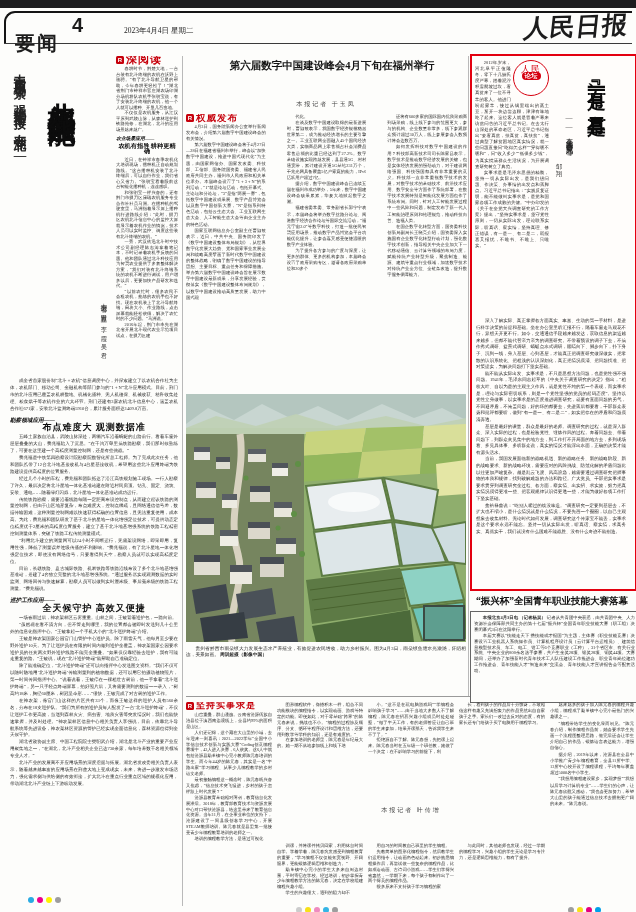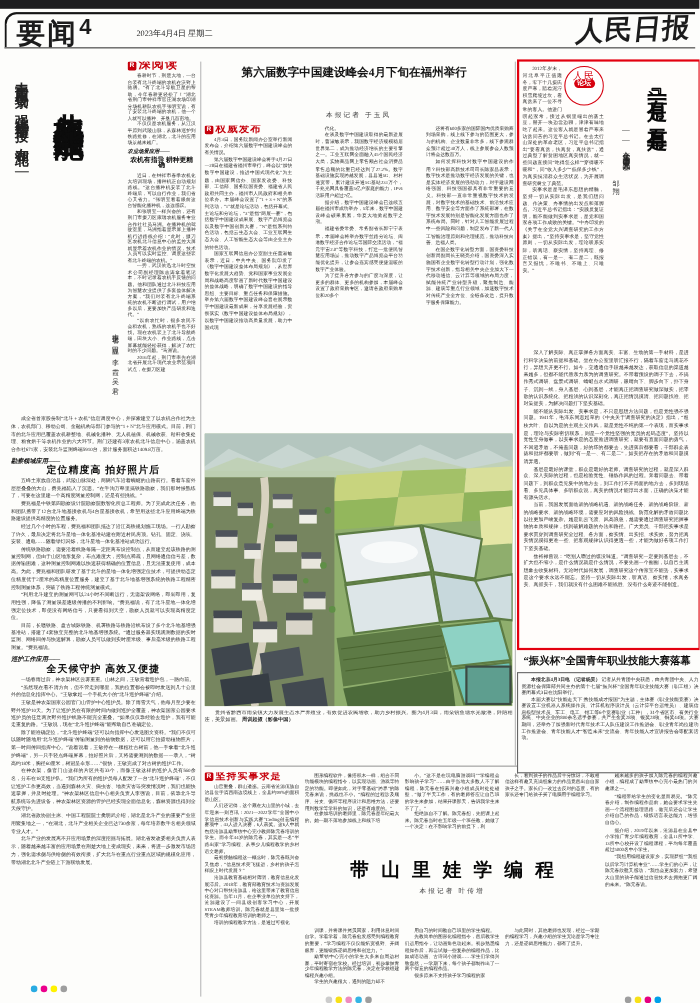--- a/index.html
+++ b/index.html
@@ -3,21 +3,21 @@
 <meta charset="utf-8">
 <style>
   html,body{margin:0;padding:0;width:636px;height:912px;background:#fdfdfb;overflow:hidden;
     font-family:"Liberation Serif","DejaVu Serif",serif;color:#1c1c1c;}
   .abs{position:absolute;}
   #page{position:relative;width:636px;height:912px;background:#fdfdfb;}
   .topstrip{left:0;top:0;width:636px;height:8px;background:#1d1d1f;}
   .hframe{left:4px;top:11px;width:626px;height:30px;border-top:2.5px solid #151515;
     border-left:2.5px solid #151515;border-top-left-radius:11px;}
   .hrule{left:4px;top:43px;width:628px;height:0;border-top:1px solid #3a3a3a;}
-  .sec{left:15px;top:13px;font-size:26px;font-weight:bold;letter-spacing:2px;
+  .sec{left:15px;top:30px;font-size:20px;font-weight:bold;letter-spacing:2px;
     font-family:"Liberation Sans","DejaVu Sans",sans-serif;}
   .pageno{left:72px;top:14px;font-size:20px;font-weight:bold;font-family:"Liberation Sans",sans-serif;}
   .pdate{left:104px;top:26px;font-size:7.5px;color:#222;margin-left:20px;}
   .masthead{right:8px;top:10px;font-size:25px;font-weight:900;transform:skewX(-8deg) rotate(-2deg);
     letter-spacing:1px;}
   .vdiv{width:0;border-left:1px solid #b9b9b9;}
   
   .vert{writing-mode:vertical-rl;text-orientation:upright;}
   
   .kicker-v{left:11px;top:64px;height:300px;font-size:12.5px;letter-spacing:2.5px;font-weight:bold;color:#222;}
@@ -29,21 +29,21 @@
     font-family:"Liberation Sans",sans-serif;flex:0 0 auto;}
   .tagtxt{color:#c6000b;font-weight:bold;font-size:11px;letter-spacing:1px;}
   .t42{font-size:4.3px;line-height:5.5px;text-align:justify;color:#2b2b2b;}
   .t42 p,.t45 p,.t44 p{margin:0;text-indent:2em;}
   .t45{font-size:4.5px;line-height:6.9px;text-align:justify;color:#2b2b2b;}
   .t44{font-size:4.4px;line-height:6.1px;text-align:justify;color:#2b2b2b;}
   .lead-it{font-size:5.6px;font-weight:bold;font-style:italic;color:#111;margin:4px 0 1px 0;}
   .subt{font-size:9px;font-weight:bold;text-align:center;color:#0e0e0e;margin:1px 0 3px 0;letter-spacing:1px;}
   .subt.small{font-size:6.2px;letter-spacing:0;}
   
-  .ckicker{left:182px;top:59px;width:280px;text-align:center;font-size:10.5px;font-weight:bold;color:#141414;}
+  .ckicker{left:192px;top:59px;width:280px;text-align:center;font-size:10.5px;font-weight:bold;color:#141414;}
   .ctitle{left:186px;top:72px;width:280px;text-align:center;font-size:19px;font-weight:900;
     letter-spacing:1px;color:#0a0a0a;}
   .cby{left:186px;top:100px;width:280px;text-align:center;font-size:6px;color:#444;letter-spacing:2px;}
   .ccols{left:186px;top:114px;width:281px;height:277px;display:flex;gap:21px;overflow:hidden;}
   .ccol{flex:1;overflow:hidden;}
   .caption{left:186px;top:646px;width:280px;height:44px;font-size:4.7px;line-height:6.4px;
     text-align:justify;color:#2b2b2b;}
   .caption b{font-weight:bold;}
   .botrule{left:186px;top:696px;width:448px;border-top:0.8px solid #9a9a9a;}
   
@@ -106,21 +106,21 @@
         <p>“以前农忙时，很多农民不会租农机，熟练的农机手也不好找。现在农机装上了北斗导航终端，田块大小、作业路线，点击屏幕就能轻松获得，解决了农忙时的不少问题。”马洲说。</p>
         <p>2016年起，荆门市率先在湖北省开展北斗现代农业示范项目试点，在掇刀区建</p>
       </div>
   </div>
 
   <div class="abs t45" style="left:10px;top:378px;width:168px;height:505px;overflow:hidden;">
     <div>
         <p>成全省首家股份制“北斗＋农机”信息调度中心，并探索建立了以农机合作社为主体，农机部门、移动公司、金融机构等部门参与的“1＋N”北斗应用模式。目前，荆门市的北斗应用已覆盖农机耕整地、机械化播种、无人机植保、机械收获、秸秆收集处理、粮食烘干等农机作业的六大环节。荆门还建有3家农机北斗信息中心，涵盖农机合作社671家，安装北斗监测终端5910台，累计服务面积达1409.8万亩。</p>
       </div>
     <div class="lead-it">勘察领域应用——</div>
-    <div class="subt">定位精度高 拍好照片后</div>
+    <div class="subt">布点难度大 观测数据准</div>
     <div>
         <p>五峰土家族自治县，武陵山脉深处，两辆汽车沿着蜿蜒的山路前行。看着车窗外层层叠叠的大山，费兆福陷入了沉思。“在千沟万壑里搞铁路勘察，我们那时候熟练了，可要在这里建一个高精度测量控制网，还是有些挑战。”</p>
         <p>费兆福是中铁第四勘察设计院勘察院数智化所总工程师。为了完成此次任务，他和团队携带了12台北斗地基接收机与4台星基接收机，希望用这些北斗应用终端为铁路建设提供高精度的位置服务。</p>
         <p>经过几个小时的车程，费兆福和团队抵达了沿江高铁规划施工现场。一行人勘察了许久，最后决定将北斗星地一体化基准站建在附近村民房顶。钻孔、固定、浇筑、安装、通电……随着绿灯闪烁，北斗星地一体化基准站成功运行。</p>
         <p>传统铁路勘察，需要沿着线路每隔一定距离布设控制点，从而建立起该铁路的测量控制网，但由于山区地形复杂，布点难度大，控制点稀疏，且网络通信信号差，数据传输困难，这种测量控制网难以快速获得精确的位置信息，且无法重复使用，成本高。为此，费兆福和团队研发了基于北斗的星地一体化增强定位技术，可提供动态定位精度优于2厘米的高精度位置服务，建立了基于北斗地基增强系统的铁路工程精密控制测量体系，突破了铁路工程传统测量模式。</p>
         <p>“利用北斗建立的测量网可以24小时不间断运行，无需架设网络，即采即用，复用性强，降低了测量误差逐级传播的不利影响。”费兆福说，有了北斗星地一体化增强定位技术，即使没有网络信号，只要看得到天空，勘察人员就可以实现高精度定位。</p>
         <p>目前，长赣铁路、盘古城际铁路、机署铁路等铁路沿线布设了多个北斗地基增强基准站，搭建了4套独立完整的北斗地基增强系统。“通过服务器实现观测数据的实时监测、网络回传与快速解算，勘察人员可以做到实时厘米级、事后毫米级的铁路工程测量。”费兆福说。</p>
       </div>
     <div class="lead-it">巡护工作应用——</div>
     <div class="subt">全天候守护 高效又便捷</div>
@@ -338,19 +338,18 @@
   <div class="abs t42" style="left:459px;top:843px;width:86px;height:62px;overflow:hidden;line-height:5.9px;">
       <p>与此同时，其他老师也发现，经过一学期的编程学习，兴趣小组的学生无论是学习专注力，还是逻辑思维能力，都有了提升。</p>
     </div>
   <div class="abs t42" style="left:550px;top:702px;width:84px;height:203px;overflow:hidden;line-height:6.2px;">
       <p>越来越多的孩子加入陈元春的编程兴趣小组，编程成了勐董镇中心完小最热门的兴趣课之一。</p>
       <p>“编程带给学生的变化显而易见。”陈元春介绍，制作编程作品前，她会要求学生先画一个流程图整理思路，做完后还会让学生介绍自己的作品，锻炼语言表达能力，增强自信心。</p>
       <p>据介绍，2019年以来，沧源县在全县中小学推广青少年编程教育，全县11所中学、13所中心校开设了编程课程，平均每年覆盖超过5000名中小学生。</p>
       <p>“我想用编程建设家乡，实现梦想”“我想以后学习计算机专业”……学生们的心声，让陈元春欣慰又感动，“我也会更加努力，希望大山里的孩子能通过信息技术去拥抱更广阔的未来。”陈元春说。</p>
     </div>
 
-  <div class="abs btitle">带山里娃学编程</div>
   <div class="abs bby">本报记者 叶传增</div>
 
   <div class="abs dots" style="left:296px;top:899px;"><span style="background: rgb(204, 204, 204);"></span><span style="background: rgb(247, 224, 24);"></span><span style="background: rgb(239, 139, 191);"></span><span style="background: rgb(53, 181, 229);"></span><span style="background: rgb(158, 158, 158);"></span></div>
   <div class="abs dots" style="left:568px;top:899px;"><span style="background: rgb(158, 158, 158);"></span><span style="background: rgb(247, 224, 24);"></span><span style="background: rgb(229, 0, 127);"></span><span style="background: rgb(0, 160, 233);"></span></div>
 
 </div>
 
 </body></html>

